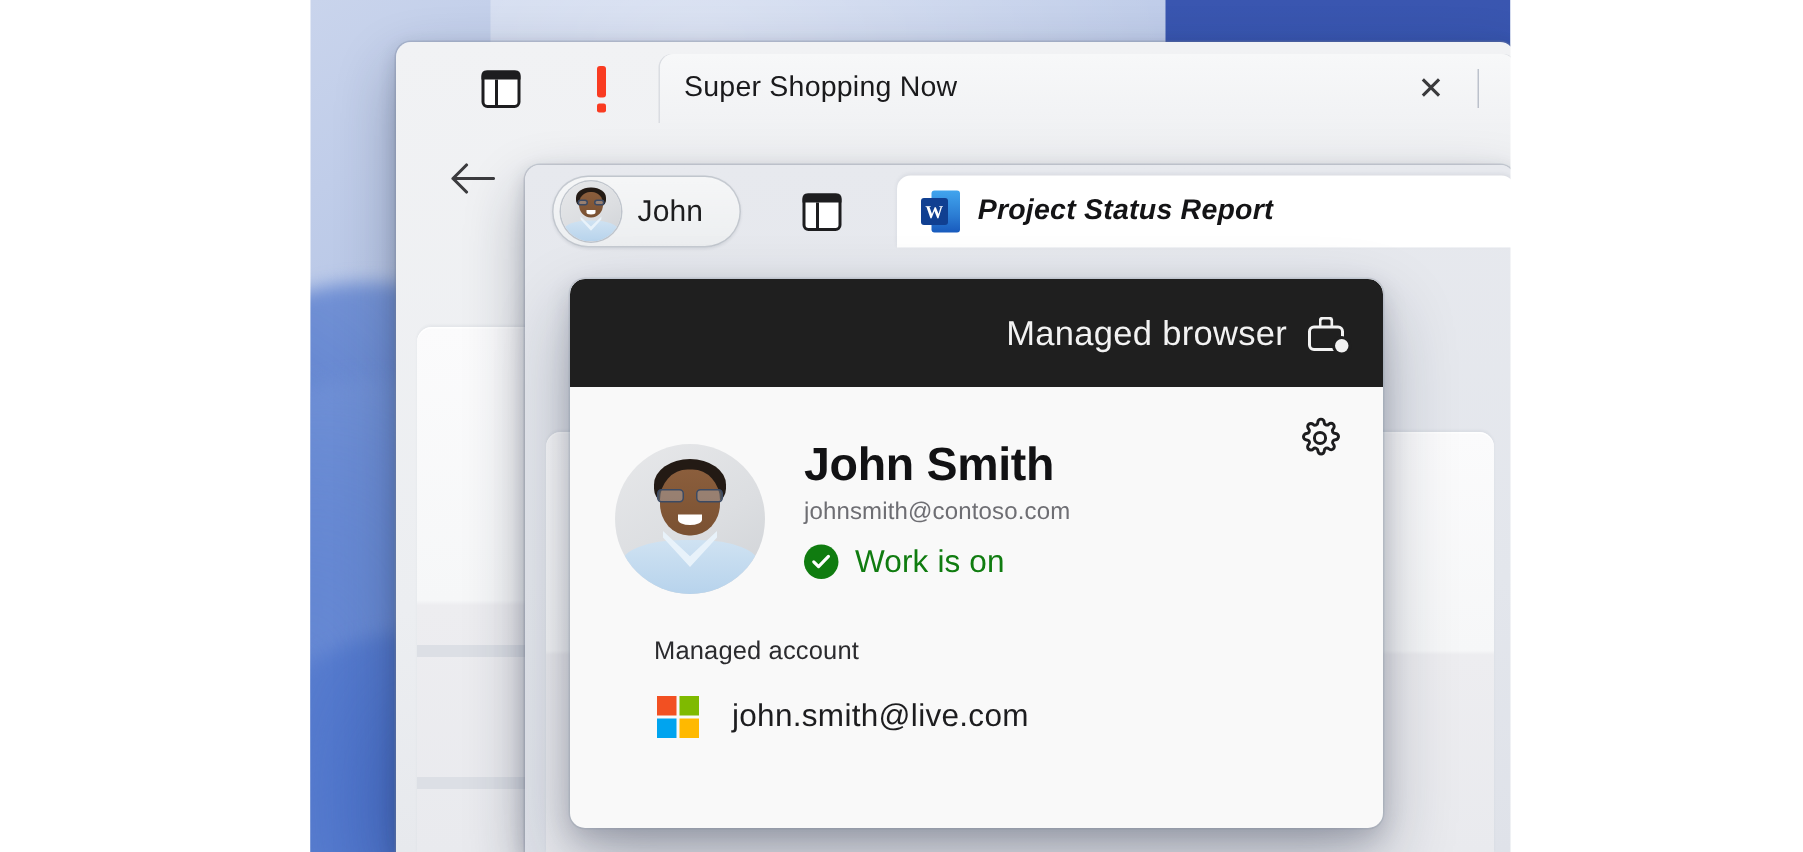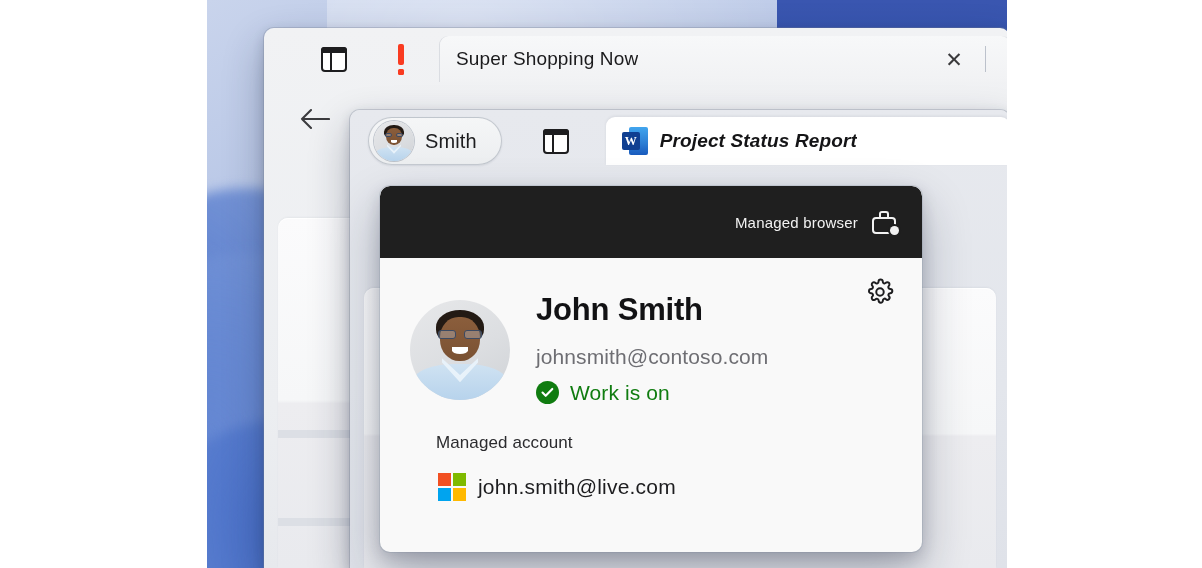--- a/index.html
+++ b/index.html
@@ -342,21 +342,21 @@
     background: #1f1f1f;
     display: flex;
     align-items: center;
     justify-content: flex-end;
     padding-right: 24px;
     gap: 14px;
     border-radius: 10px 10px 0 0;
   }
   .managed-banner .txt {
     color: #f2f2f2;
-    font-size: 15px;
+    font-size: 23px;
     letter-spacing: 0.2px;
   }
   .briefcase {
     width: 26px; height: 23px;
     position: relative; flex: none;
   }
   .briefcase .body {
     position: absolute; left: 0; bottom: 0;
     width: 24px; height: 17px;
     border: 2.3px solid #f2f2f2;
@@ -381,40 +381,40 @@
 
   .gear-btn {
     position: absolute;
     right: 22px; top: 14px;
     width: 40px; height: 40px;
     display: flex; align-items: center; justify-content: center;
     cursor: pointer;
     color: #1d1d1f;
   }
 
-  .identity { display: flex; align-items: center; gap: 26px; padding-left: 4px; }
+  .identity { display: flex; align-items: flex-start; gap: 26px; padding-left: 4px; }
   .big-avatar {
     width: 100px; height: 100px;
     border-radius: 50%;
     overflow: hidden;
     flex: none;
     margin-top: 14px;
   }
   .id-text { padding-top: 10px; }
   .id-name {
     font-size: 31px;
     font-weight: bold;
     color: #121214;
     line-height: 1.18;
     letter-spacing: -0.2px;
   }
   .id-email {
-    font-size: 21px;
+    font-size: 16px;
     color: #6e6e73;
-    margin-top: 16px;
+    margin-top: 4px;
     letter-spacing: 0.1px;
   }
   .sync-row {
     display: flex; align-items: center; gap: 11px;
     margin-top: 12px;
     cursor: pointer;
   }
   .sync-check {
     width: 23px; height: 23px;
     border-radius: 50%;
@@ -428,21 +428,21 @@
   .linked-label {
     margin-top: 28px;
     padding-left: 30px;
     font-size: 17px;
     color: #2b2b2e;
     letter-spacing: 0.1px;
   }
   .linked-row {
     margin-top: 20px;
     padding-left: 32px;
-    display: flex; align-items: center; gap: 12px;
+    display: flex; align-items: center; gap: 22px;
     cursor: pointer;
   }
   .ms-logo {
     width: 28px; height: 28px;
     display: grid;
     grid-template-columns: 13px 13px;
     grid-template-rows: 13px 13px;
     gap: 2px;
     flex: none;
   }
@@ -521,21 +521,21 @@
             <div class="pa-face"></div>
             <div class="pa-glass">
                 <i></i>
                 <i></i>
               </div>
             <div class="pa-smile"></div>
             <div class="pa-shirt"></div>
             <div class="pa-collar"></div>
           </div>
         </div>
-        <span class="label">Smith</span>
+        <span class="label">John</span>
       </div>
 
       <div class="icon-btn" style="margin-left:32px;">
         <div class="split-icon">
           <div class="frame"></div>
           <div class="cap"></div>
           <div class="divider"></div>
         </div>
       </div>
 

